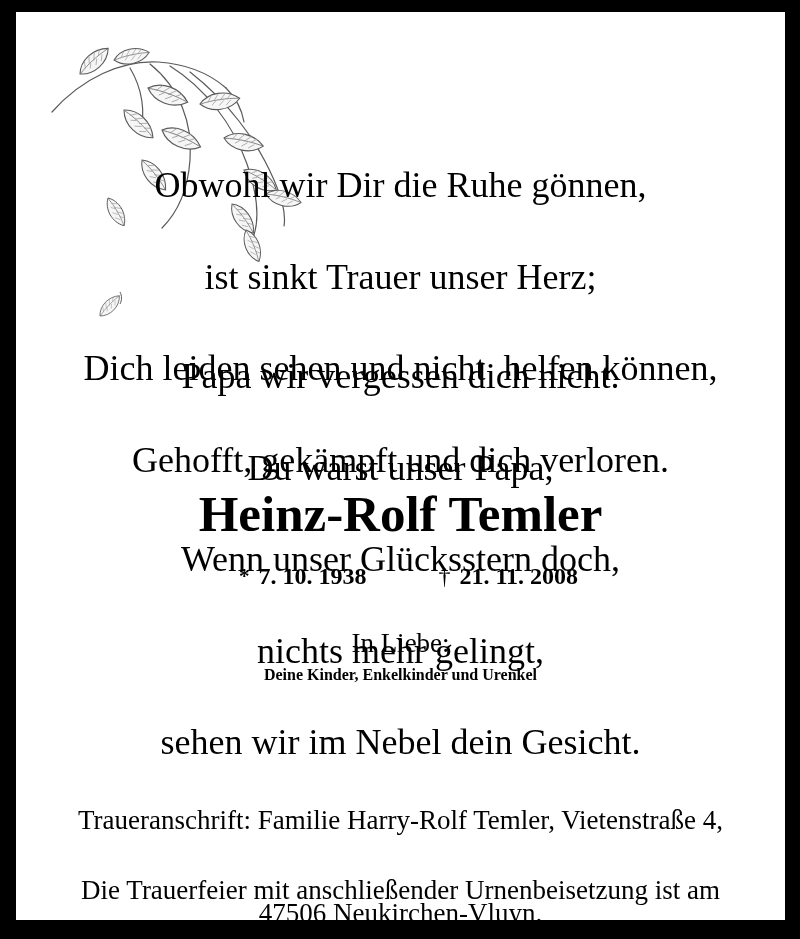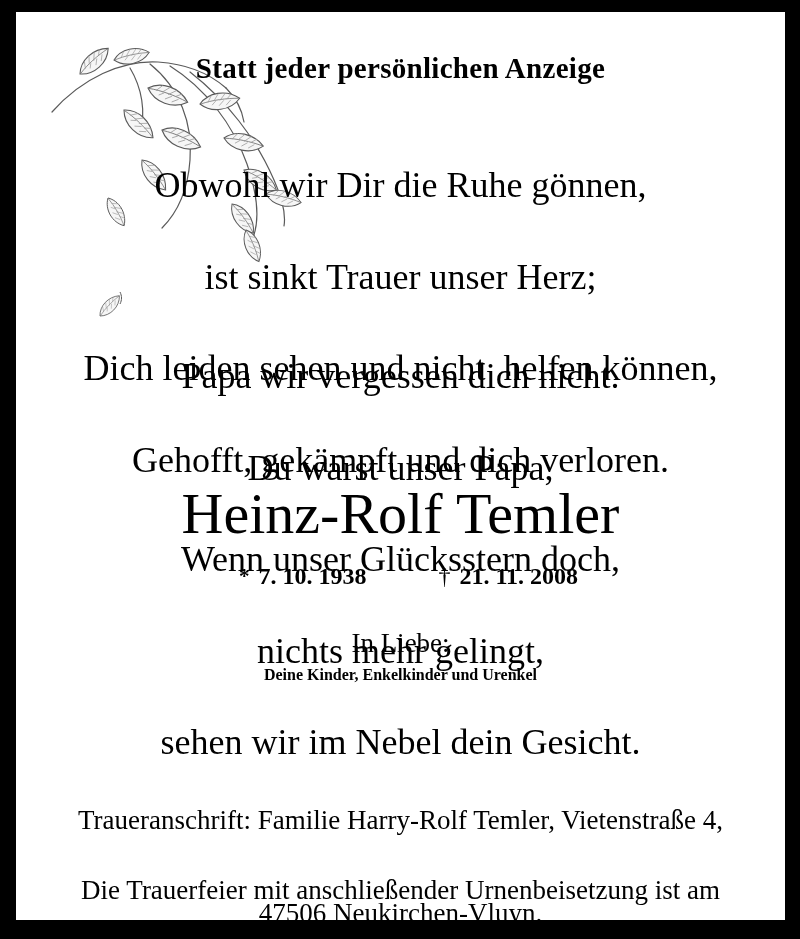--- a/index.html
+++ b/index.html
@@ -45,22 +45,22 @@
     letter-spacing: 0.3px;
   }
   .stanza {
     font-size: 36px;
     line-height: 30.5px;
   }
   .stanza-1 { top: 97px; }
   .stanza-2 { top: 288px; }
   .deceased-name {
     top: 472px;
-    font-size: 58px;
-    font-weight: normal;
+    font-size: 51px;
+    font-weight: bold;
     line-height: 60px;
   }
   .dates-row {
     top: 549px;
     display: flex;
     justify-content: center;
     gap: 72px;
     font-size: 24px;
     font-weight: bold;
     line-height: 30px;
@@ -132,21 +132,20 @@
     <use href="#leaf" transform="translate(202 178) rotate(58) scale(0.9)"></use>
     <use href="#leaf" transform="translate(216 204) rotate(72) scale(0.85)"></use>
     <use href="#leaf" transform="translate(78 172) rotate(64) scale(0.8)"></use>
 
     <g>
       <path d="M90 266 C92 270 92 274 90 278" stroke="#5a5a5a" stroke-width="1" fill="none"></path>
       <use href="#leaf" transform="translate(70 290) rotate(-42) scale(0.7)"></use>
     </g>
   </svg>
 
-  <div class="centered notice-header">Statt jeder persönlichen Anzeige</div>
 
   <div class="centered stanza stanza-1">
     <div>Obwohl wir Dir die Ruhe gönnen,</div>
     <div>ist sinkt Trauer unser Herz;</div>
     <div>Dich leiden sehen und nicht  helfen können,</div>
     <div>Gehofft, gekämpft und dich verloren.</div>
   </div>
 
   <div class="centered stanza stanza-2">
     <div>Papa wir vergessen dich nicht.</div>

